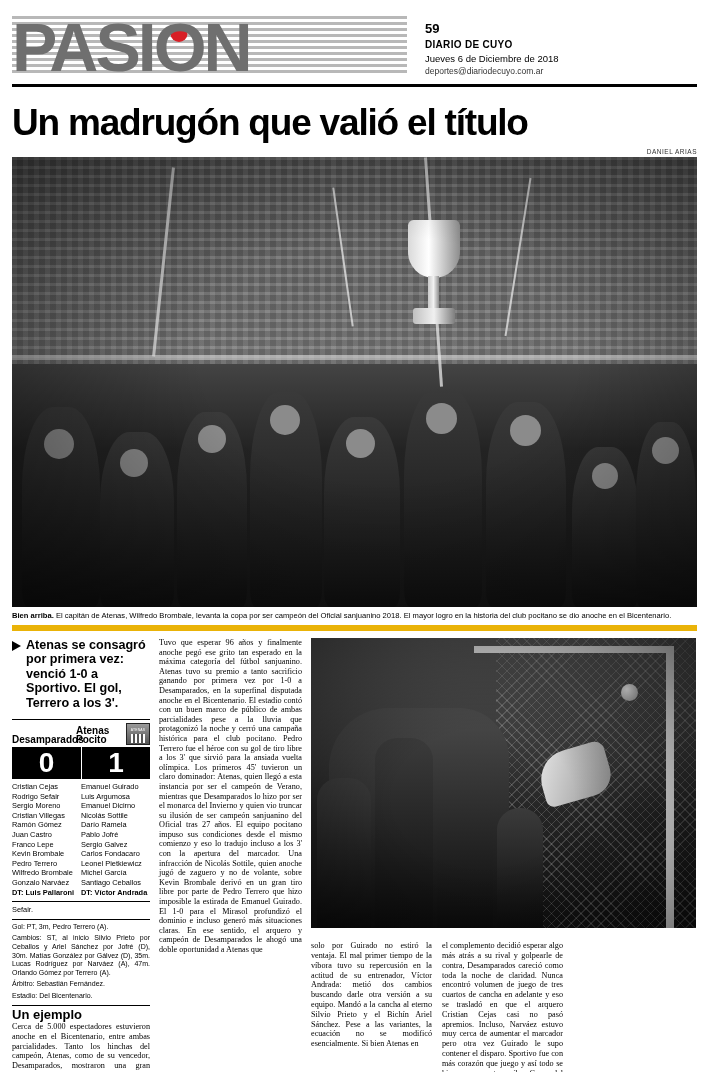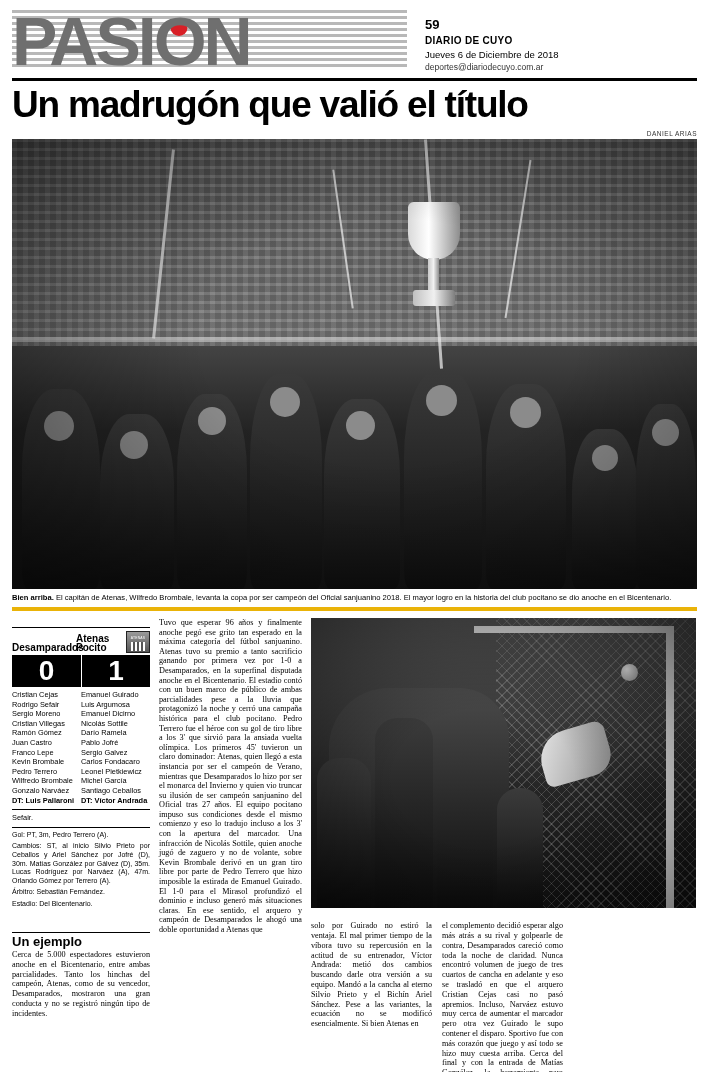--- a/index.html
+++ b/index.html
@@ -8,21 +8,21 @@
     width:709px; height:1072px;
     background:#ffffff;
     font-family:"Liberation Serif", serif;
     color:#000;
     position:relative;
     overflow:hidden;
   }
   .page { width:709px; height:1072px; position:relative; padding:0 12px; }
 
   
-  .masthead { display:flex; align-items:flex-end; padding-top:10px; }
+  .masthead { display:flex; align-items:center; padding-top:16px; }
   .logo-wrap { position:relative; width:395px; height:62px; overflow:hidden; }
   .logo {
     font-family:"Liberation Sans", sans-serif;
     font-weight:bold;
     font-size:68px;
     letter-spacing:-3px;
     line-height:62px;
     color:#6f6f6f;
     position:relative;
     z-index:2;
@@ -49,21 +49,21 @@
   
   .kicker { font-family:"Liberation Sans", sans-serif; font-size:11px; font-weight:bold; margin-top:9px; }
   .kicker .sep { font-weight:normal; color:#000; }
   .kicker .sub { font-weight:normal; }
   .headline {
     font-family:"Liberation Sans", sans-serif;
     font-weight:bold;
     font-size:37px;
     letter-spacing:-1.2px;
     line-height:40px;
-    margin-top:4px;
+    margin-top:16px;
   }
   .credit { text-align:right; font-family:"Liberation Sans", sans-serif; font-size:6.5px; letter-spacing:.5px; color:#333; margin-top:5px; margin-bottom:2px;}
 
   
   .mainphoto {
     width:685px; height:450px;
     position:relative;
     overflow:hidden;
     background:#6e6e6e;
     filter:grayscale(1);
@@ -91,21 +91,21 @@
   .ph-cup .bowl { position:absolute; left:6px; top:0; width:52px; height:58px;
     background:linear-gradient(90deg,#d9d9d9,#ffffff 40%,#8d8d8d); border-radius:6px 6px 28px 28px;}
   .ph-cup .stem { position:absolute; left:26px; top:56px; width:11px; height:34px; background:linear-gradient(90deg,#c9c9c9,#f2f2f2,#8f8f8f);}
   .ph-cup .base { position:absolute; left:11px; top:88px; width:42px; height:16px; background:linear-gradient(90deg,#c0c0c0,#f0f0f0,#7e7e7e); border-radius:3px;}
   .ph-streamer { position:absolute; background:#e8e8e8; opacity:.75; }
   .ph-vign { position:absolute; inset:0; background:radial-gradient(ellipse at 55% 45%, rgba(0,0,0,0) 35%, rgba(0,0,0,.55) 100%); }
 
   .photo-caption {
     font-family:"Liberation Sans", sans-serif;
     font-size:7.6px; line-height:10px; margin-top:4px; padding-bottom:4px;
-    border-bottom:4px solid #eab308;
+    border-bottom:6px solid #eab308;
   }
   .photo-caption b { font-weight:bold; }
 
   
   .content { display:flex; gap:9px; margin-top:7px; }
   .col { font-size:8.2px; line-height:9.6px; text-align:justify; }
   .col1 { width:138px; }
   .col2 { width:143px; }
   .col34 { width:385px; }
 
@@ -145,21 +145,21 @@
   .score-num.second { border-left:1px solid #fff; }
   .lineups { display:flex; margin-top:3px; font-family:"Liberation Sans", sans-serif; font-size:7.4px; line-height:9.6px;}
   .lineups ul { list-style:none; margin:0; padding:0; width:50%; }
   .lineups li { white-space:nowrap; overflow:hidden; }
   .lineups li.dt { font-weight:bold; }
   .sep-line { height:1px; background:#000; margin:4px 0 3px; }
   .intenso { font-family:"Liberation Sans", sans-serif; font-size:7.4px; }
   .match-notes { font-family:"Liberation Sans", sans-serif; font-size:7px; line-height:8.6px; margin-top:3px; text-align:justify;}
   .subhead {
     font-family:"Liberation Sans", sans-serif; font-weight:bold; font-size:13px;
-    margin-top:24px; padding-top:4px; border-top:1px solid #000;
+    margin-top:4px; padding-top:4px; border-top:1px solid #000;
   }
   .subhead-body { font-family:"Liberation Serif", serif; font-size:8.2px; line-height:9.8px; text-align:justify; margin-top:3px;}
 
   .col p { margin:0 0 0 0; text-indent:0; }
 
   
   .photo2 {
     width:385px; height:290px; position:relative; overflow:hidden; filter:grayscale(1);
     background:#2a2a2a;
   }
@@ -259,20 +259,21 @@
     <div class="ph-vign"></div>
   </div>
   <div class="photo-caption">
     <b>Bien arriba.</b>
     <span>El capitán de Atenas, Wilfredo Brombale, levanta la copa por ser campeón del Oficial sanjuanino 2018. El mayor logro en la historia del club pocitano se dio anoche en el Bicentenario.</span>
   </div>
 
   <div class="content">
 
     <div class="col col1">
+      <div class="lead">Atenas se consagró por primera vez: venció 1-0 a Sportivo. El gol, Terrero a los 3'.</div>
 
       <div class="score-box">
         <div class="score-head">
           <div class="team-name left">Desamparados</div>
           <div class="team-name right">Atenas Pocito</div>
           <div class="logo-chip">
             <div class="txt">ATENAS POCITO</div>
             <div class="cols"></div>
           </div>
         </div>

